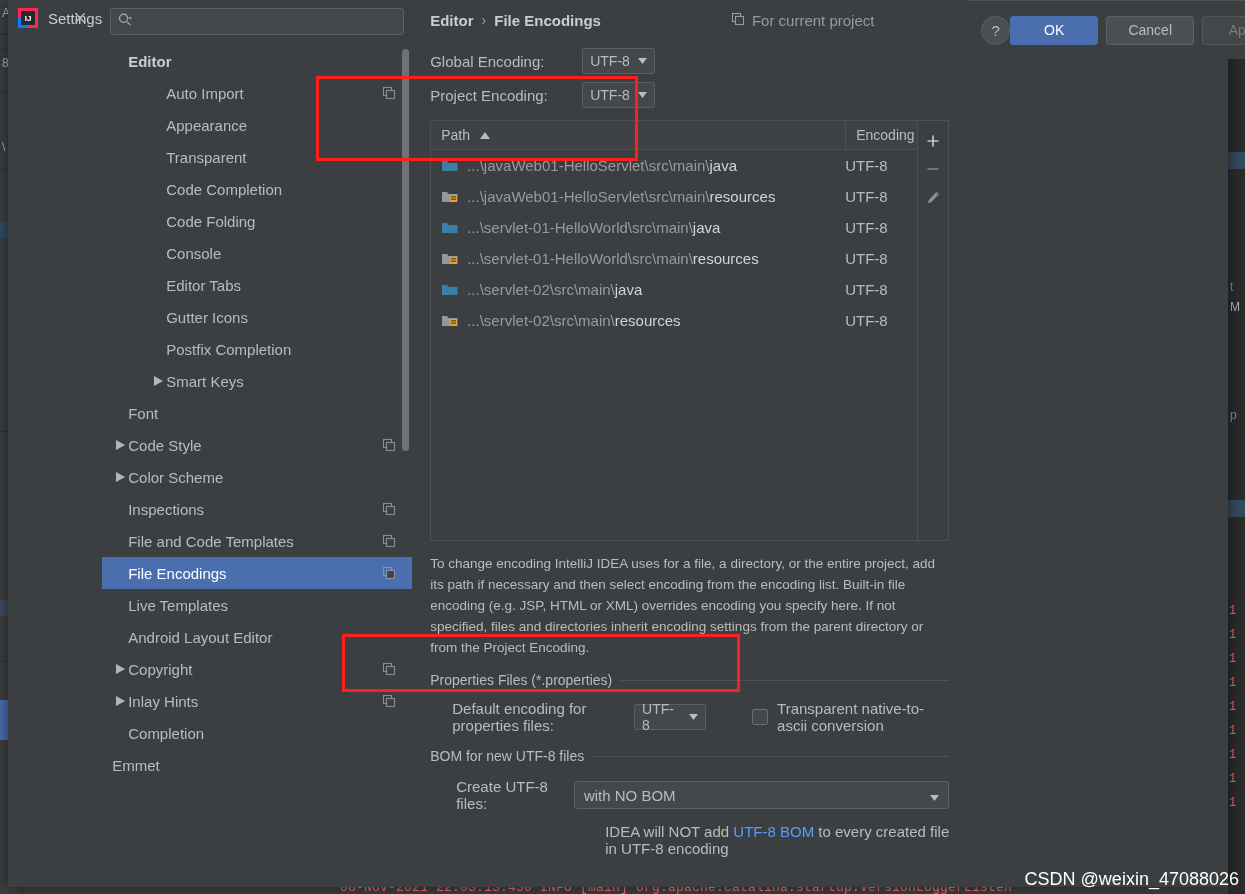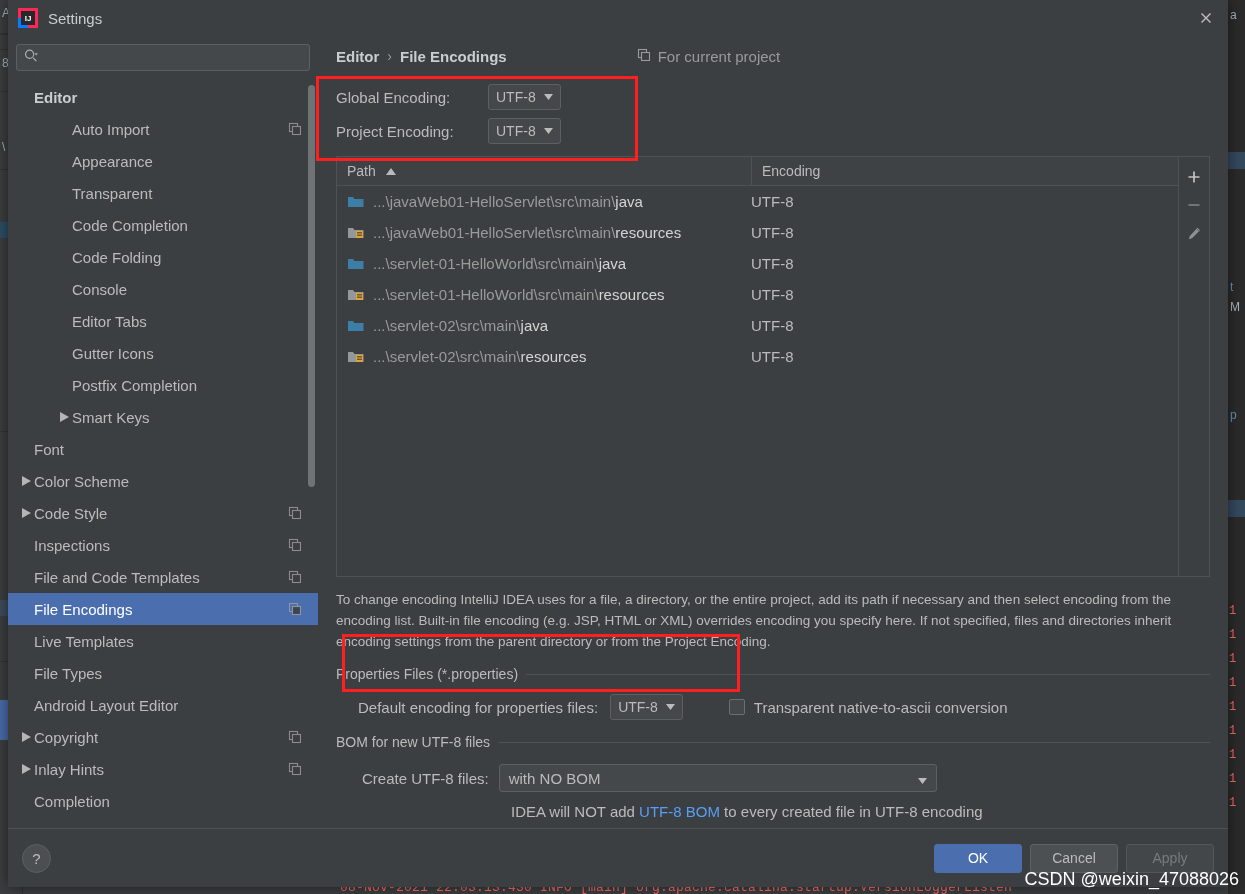--- a/index.html
+++ b/index.html
@@ -25,21 +25,21 @@
   .ide-console-line { position:absolute; left:1229px; font-family:"Liberation Mono", monospace; font-size:12px; color:#ff6b68; white-space:nowrap; }
   .ide-log-bottom { position:absolute; left:340px; top:880px; font-family:"Liberation Mono", monospace;
      font-size:13px; color:#ff6b68; white-space:nowrap; letter-spacing:0.2px; }
   .ide-topline { position:absolute; left:0; top:33px; width:22px; height:1px; background:#323437; }
 
   
   .dialog {
     position: absolute; left: 8px; top: 0; width: 1220px; height: 887px;
     background: #3c3f41;
     box-shadow: 0 0 14px rgba(0,0,0,.55);
-    display: flex; flex-direction: column;
+    display: flex; flex-direction: row;
   }
   .titlebar {
     height: 36px; background: #3c3f41; display: flex; align-items: center;
     padding-left: 10px; flex: none; position: relative;
   }
   .app-icon { width:20px; height:20px; position:relative; margin-right:10px; flex:none; }
   .app-icon .q1 { position:absolute; left:0; top:0; width:10px; height:10px; background:#fe2857; }
   .app-icon .q2 { position:absolute; left:10px; top:0; width:10px; height:10px; background:#fe2857; }
   .app-icon .q3 { position:absolute; left:0; top:10px; width:10px; height:10px; background:#087cfa; }
   .app-icon .q4 { position:absolute; left:10px; top:10px; width:10px; height:10px; background:#fe2857; }
@@ -280,33 +280,33 @@
               </div>
               <div class="node lvl0">
                 <span class="label">Font</span>
               </div>
               <div class="node lvl0-arrow">
                 <span class="arrow">
                   <svg width="9" height="10" viewBox="0 0 9 10">
                     <path d="M0 0 L9 5 L0 10 Z" fill="#b5b5b5"></path>
                   </svg>
                 </span>
-                <span class="label">Color Scheme</span>
+                <span class="label">Code Style</span>
+                <span class="copyicon"><svg width="14" height="14" viewBox="0 0 14 14">
+                    <rect x="1.5" y="1.5" width="8" height="8" stroke="#9a9a9a" stroke-width="1.1" fill="none"></rect>
+                    <rect x="4.5" y="4.5" width="8" height="8" stroke="#9a9a9a" stroke-width="1.1" fill="#3c3f41"></rect>
+                  </svg></span>
               </div>
               <div class="node lvl0-arrow">
                 <span class="arrow">
                   <svg width="9" height="10" viewBox="0 0 9 10">
                     <path d="M0 0 L9 5 L0 10 Z" fill="#b5b5b5"></path>
                   </svg>
                 </span>
-                <span class="label">Code Style</span>
-                <span class="copyicon"><svg width="14" height="14" viewBox="0 0 14 14">
-                    <rect x="1.5" y="1.5" width="8" height="8" stroke="#9a9a9a" stroke-width="1.1" fill="none"></rect>
-                    <rect x="4.5" y="4.5" width="8" height="8" stroke="#9a9a9a" stroke-width="1.1" fill="#3c3f41"></rect>
-                  </svg></span>
+                <span class="label">Color Scheme</span>
               </div>
               <div class="node lvl0">
                 <span class="label">Inspections</span>
                 <span class="copyicon"><svg width="14" height="14" viewBox="0 0 14 14">
                     <rect x="1.5" y="1.5" width="8" height="8" stroke="#9a9a9a" stroke-width="1.1" fill="none"></rect>
                     <rect x="4.5" y="4.5" width="8" height="8" stroke="#9a9a9a" stroke-width="1.1" fill="#3c3f41"></rect>
                   </svg></span>
               </div>
               <div class="node lvl0">
                 <span class="label">File and Code Templates</span>
@@ -317,23 +317,20 @@
               </div>
               <div class="node sel lvl0">
                 <span class="label">File Encodings</span>
                 <span class="copyicon"><svg width="14" height="14" viewBox="0 0 14 14">
                     <rect x="1.5" y="1.5" width="8" height="8" stroke="#9a9a9a" stroke-width="1.1" fill="none"></rect>
                     <rect x="4.5" y="4.5" width="8" height="8" stroke="#9a9a9a" stroke-width="1.1" fill="#3c3f41"></rect>
                   </svg></span>
               </div>
               <div class="node lvl0">
                 <span class="label">Live Templates</span>
-              </div>
-              <div class="node lvl0">
-                <span class="label">File Types</span>
               </div>
               <div class="node lvl0">
                 <span class="label">Android Layout Editor</span>
               </div>
               <div class="node lvl0-arrow">
                 <span class="arrow">
                   <svg width="9" height="10" viewBox="0 0 9 10">
                     <path d="M0 0 L9 5 L0 10 Z" fill="#b5b5b5"></path>
                   </svg>
                 </span>

